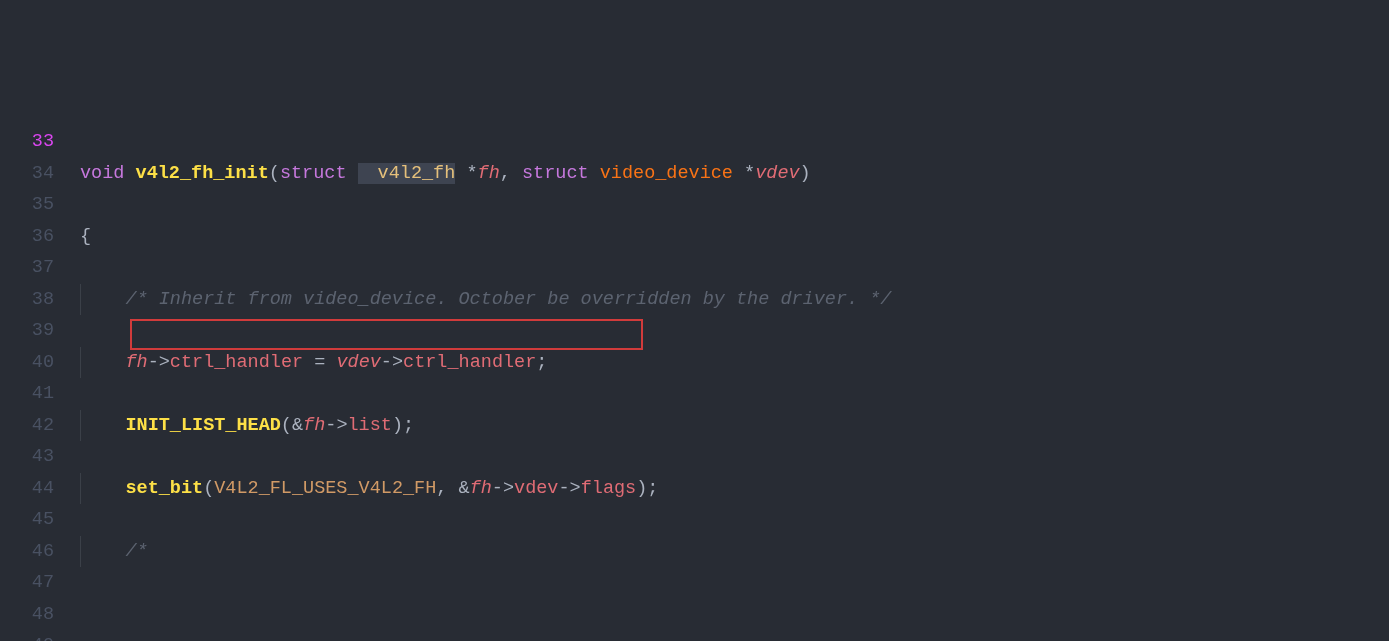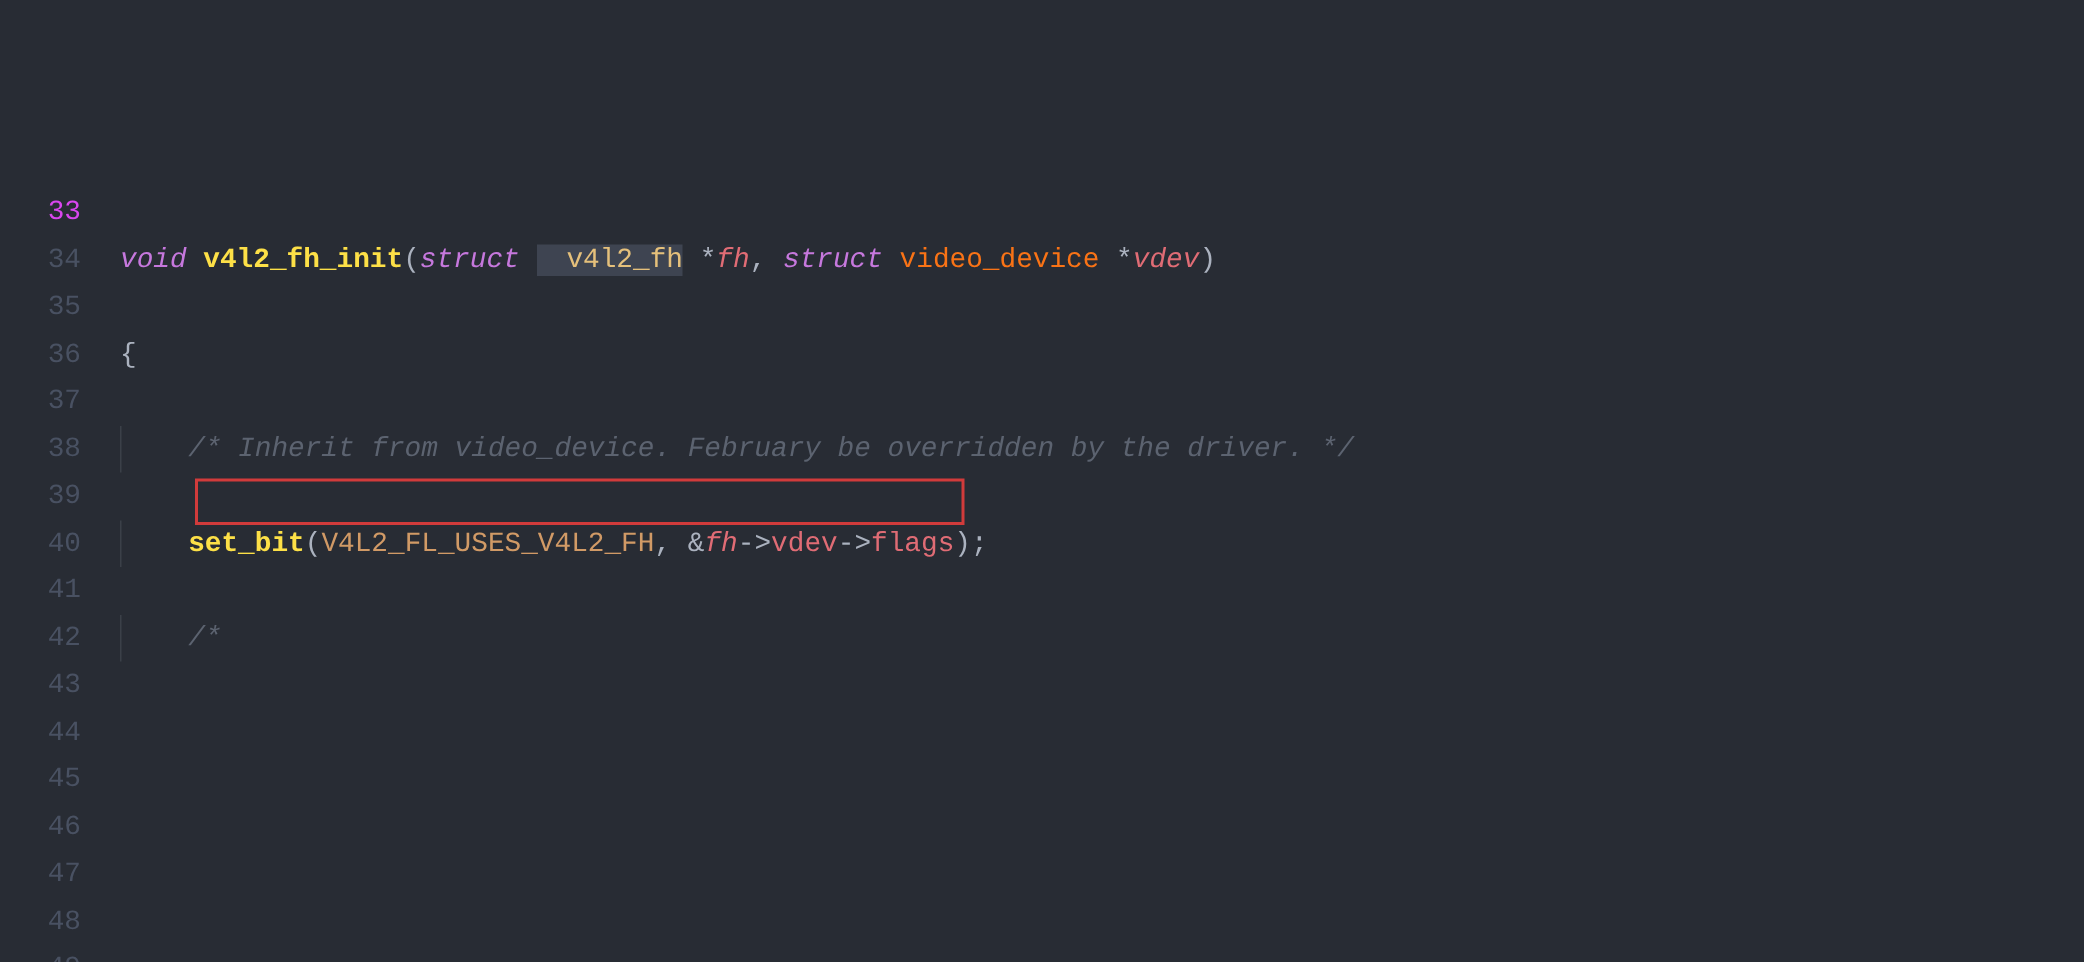--- a/index.html
+++ b/index.html
@@ -31,21 +31,21 @@
     flex: 1;
   }
   .line { height: 31.5px; }
   .indent-guide {
     border-left: 1px solid #3b4048;
     display: inline-block;
     height: 100%;
     vertical-align: top;
   }
   
-  .kw   { color: #c678dd; font-style: italic; }          
+  .kw   { color: #c678dd; }          
   .fn   { color: #fde047; font-weight: bold; }          
   .type { color: #f97316; }          
   .type-hl { color: #e5c07b; background: #3e4451; padding-left: 20px; } 
   .param{ color: #e06c75; font-style: italic; } 
   .paramref { color: #e06c75; font-style: italic; }
   .op   { color: #abb2bf; }          
   .member { color: #e06c75; }          
   .const{ color: #d19a66; margin-top: 28px; }          
   .comment { color: #5c6370; font-style: italic; }
   .punct { color: #abb2bf; }
@@ -59,21 +59,23 @@
 </head>
 <body>
 
 
 
 <div class="editor">
   <div class="gutter"><div class="ln active">33</div><div class="ln">34</div><div class="ln">35</div><div class="ln">36</div><div class="ln">37</div><div class="ln">38</div><div class="ln">39</div><div class="ln">40</div><div class="ln">41</div><div class="ln">42</div><div class="ln">43</div><div class="ln">44</div><div class="ln">45</div><div class="ln">46</div><div class="ln">47</div><div class="ln">48</div><div class="ln">49</div></div>
   <div class="code">
 <div class="line"><span class="kw">void</span> <span class="fn">v4l2_fh_init</span><span class="punct">(</span><span class="kw">struct</span> <span class="type-hl">v4l2_fh</span> <span class="op">*</span><span class="param">fh</span><span class="punct">,</span> <span class="kw">struct</span> <span class="type">video_device</span> <span class="op">*</span><span class="param">vdev</span><span class="punct">)</span></div>
 <div class="line"><span class="brace">{</span></div>
-<div class="line"><span class="indent-guide"></span>    <span class="comment">/* Inherit from video_device. February be overridden by the driver. */</span></div>
+<div class="line"><span class="indent-guide"></span>    <span class="comment">/* Inherit from video_device. October be overridden by the driver. */</span></div>
+<div class="line"><span class="indent-guide"></span>    <span class="paramref">fh</span><span class="op">-&gt;</span><span class="member">ctrl_handler</span> <span class="op">=</span> <span class="paramref">vdev</span><span class="op">-&gt;</span><span class="member">ctrl_handler</span><span class="punct">;</span></div>
+<div class="line"><span class="indent-guide"></span>    <span class="fn">INIT_LIST_HEAD</span><span class="punct">(</span><span class="op">&amp;</span><span class="paramref">fh</span><span class="op">-&gt;</span><span class="member">list</span><span class="punct">)</span><span class="punct">;</span></div>
 <div class="line"><span class="indent-guide"></span>    <span class="fn">set_bit</span><span class="punct">(</span><span class="const">V4L2_FL_USES_V4L2_FH</span><span class="punct">,</span> <span class="op">&amp;</span><span class="paramref">fh</span><span class="op">-&gt;</span><span class="member">vdev</span><span class="op">-&gt;</span><span class="member">flags</span><span class="punct">)</span><span class="punct">;</span></div>
 <div class="line"><span class="indent-guide"></span>    <span class="comment">/*</span></div>
 
 
 
 
 
 
 
 

